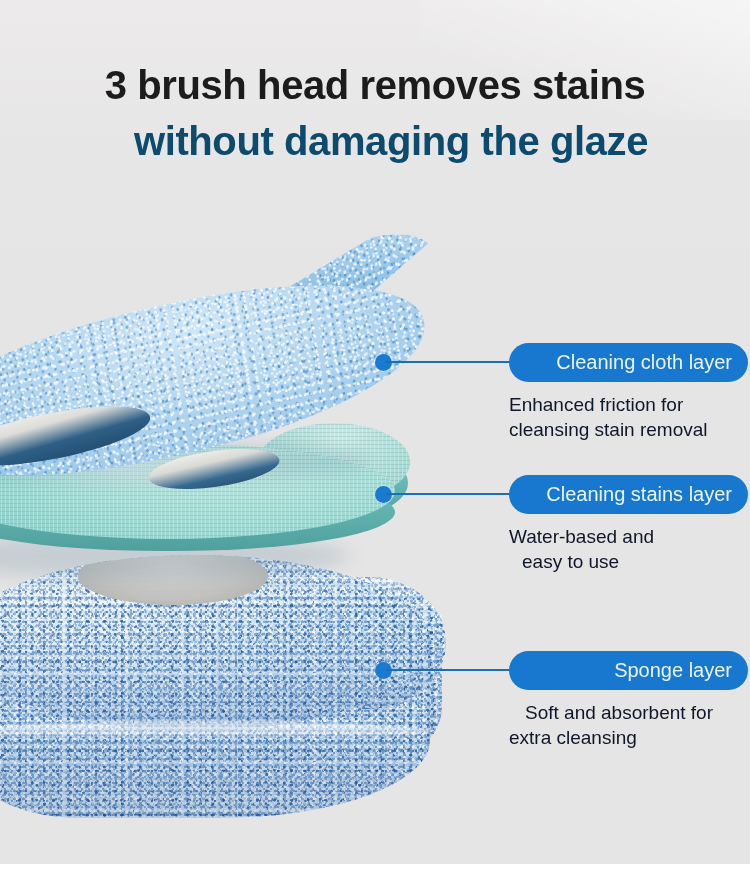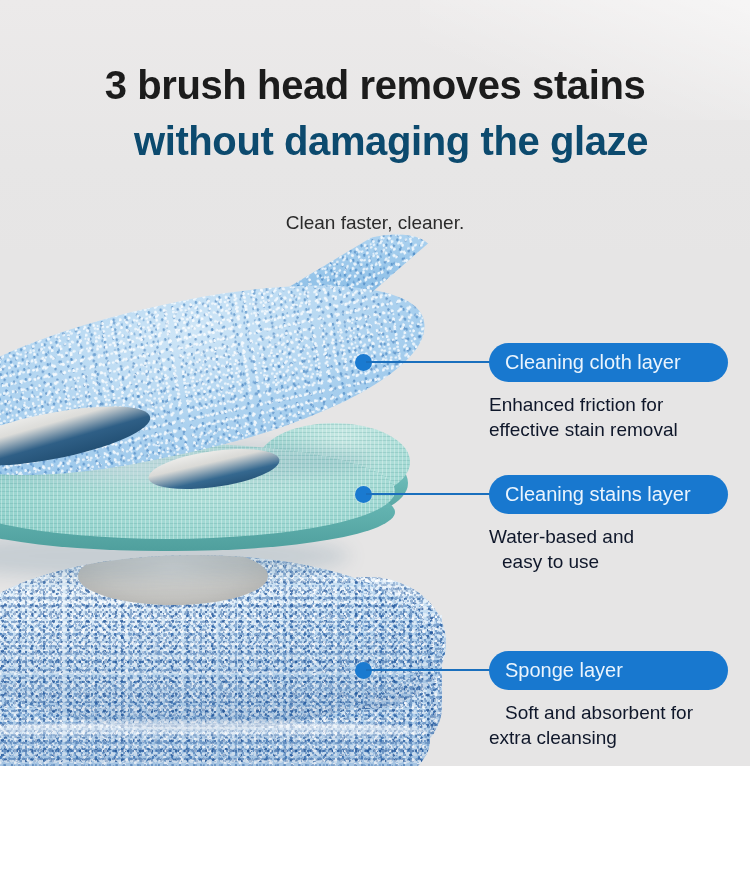--- a/index.html
+++ b/index.html
@@ -2,23 +2,24 @@
 <html><head>
 <meta charset="utf-8">
 <title>3 brush head removes stains</title>
 <style>
   * { margin:0; padding:0; box-sizing:border-box; }
   html,body { background:#ffffff; }
   body { font-family:"Liberation Sans", sans-serif; }
 
   .poster {
     position:relative;
-    width:750px; height:766px;
+    width:750px; height:864px;
     overflow:hidden;
     background:#e7e6e6;
+    padding-left:20px;
   }
   
   .bg-wash-a {
     position:absolute; left:0; top:0; width:750px; height:270px;
     background:linear-gradient(180deg,#eceaea 0%, #e7e6e6 60%, #e6e5e5 100%);
   }
   .bg-wash-b {
     position:absolute; left:420px; top:0; width:330px; height:120px;
     background:linear-gradient(200deg, rgba(255,255,255,.55), rgba(255,255,255,0) 70%);
   }
@@ -246,21 +247,21 @@
     box-shadow:0 0 0 1px rgba(255,255,255,.25);
   }
   .badge {
     position:absolute;
     height:39px;
     border-radius:20px;
     background:#1878cf;
     color:#eaf4fd;
     font-size:20px;
     line-height:39px;
-    text-align:left;
+    text-align:right;
     white-space:nowrap;
     padding:0 16px;
   }
   .desc {
     position:absolute;
     text-align:left;
     font-size:19px;
     line-height:25px;
     color:#0f172a;
     white-space:nowrap;
@@ -270,21 +271,20 @@
 <body>
 
 <div class="poster">
 
   <div class="bg-wash-a"></div>
   <div class="bg-wash-b"></div>
   <div class="bg-wash-c"></div>
 
   <div class="headline">3 brush head removes stains</div>
   <div class="headline-2">without damaging the glaze</div>
-  <div class="subhead">Clean faster, cleaner.</div>
 
   <div class="art">
 
     <div class="sponge-wrap">
       <div class="sponge-lobe-side">
         <div class="speck"></div>
         <div class="speck fine"></div>
         <div class="sponge-shade-side"></div>
       </div>
       <div class="sponge-side">
@@ -332,21 +332,21 @@
       <div class="cloth-hole2"></div>
     </div>
 
   </div>
 
   <div class="callout">
     <div class="leader-dot" style="left:355px; top:354px;"></div>
     <div class="leader" style="left:366px; top:361px; width:130px;"></div>
     <div class="badge" style="left:489px; top:343px; width:239px;">Cleaning cloth layer</div>
     <div class="desc" style="left:489px; top:392px; width:239px;">Enhanced friction for</div>
-    <div class="desc" style="left:489px; top:417px; width:239px;">effective stain removal</div>
+    <div class="desc" style="left:489px; top:417px; width:239px;">cleansing stain removal</div>
   </div>
 
   <div class="callout">
     <div class="leader-dot" style="left:355px; top:486px;"></div>
     <div class="leader" style="left:366px; top:493px; width:130px;"></div>
     <div class="badge" style="left:489px; top:475px; width:239px;">Cleaning stains layer</div>
     <div class="desc" style="left:489px; top:524px; width:239px;">Water-based and</div>
     <div class="desc" style="left:502px; top:549px; width:239px;">easy to use</div>
   </div>
 

